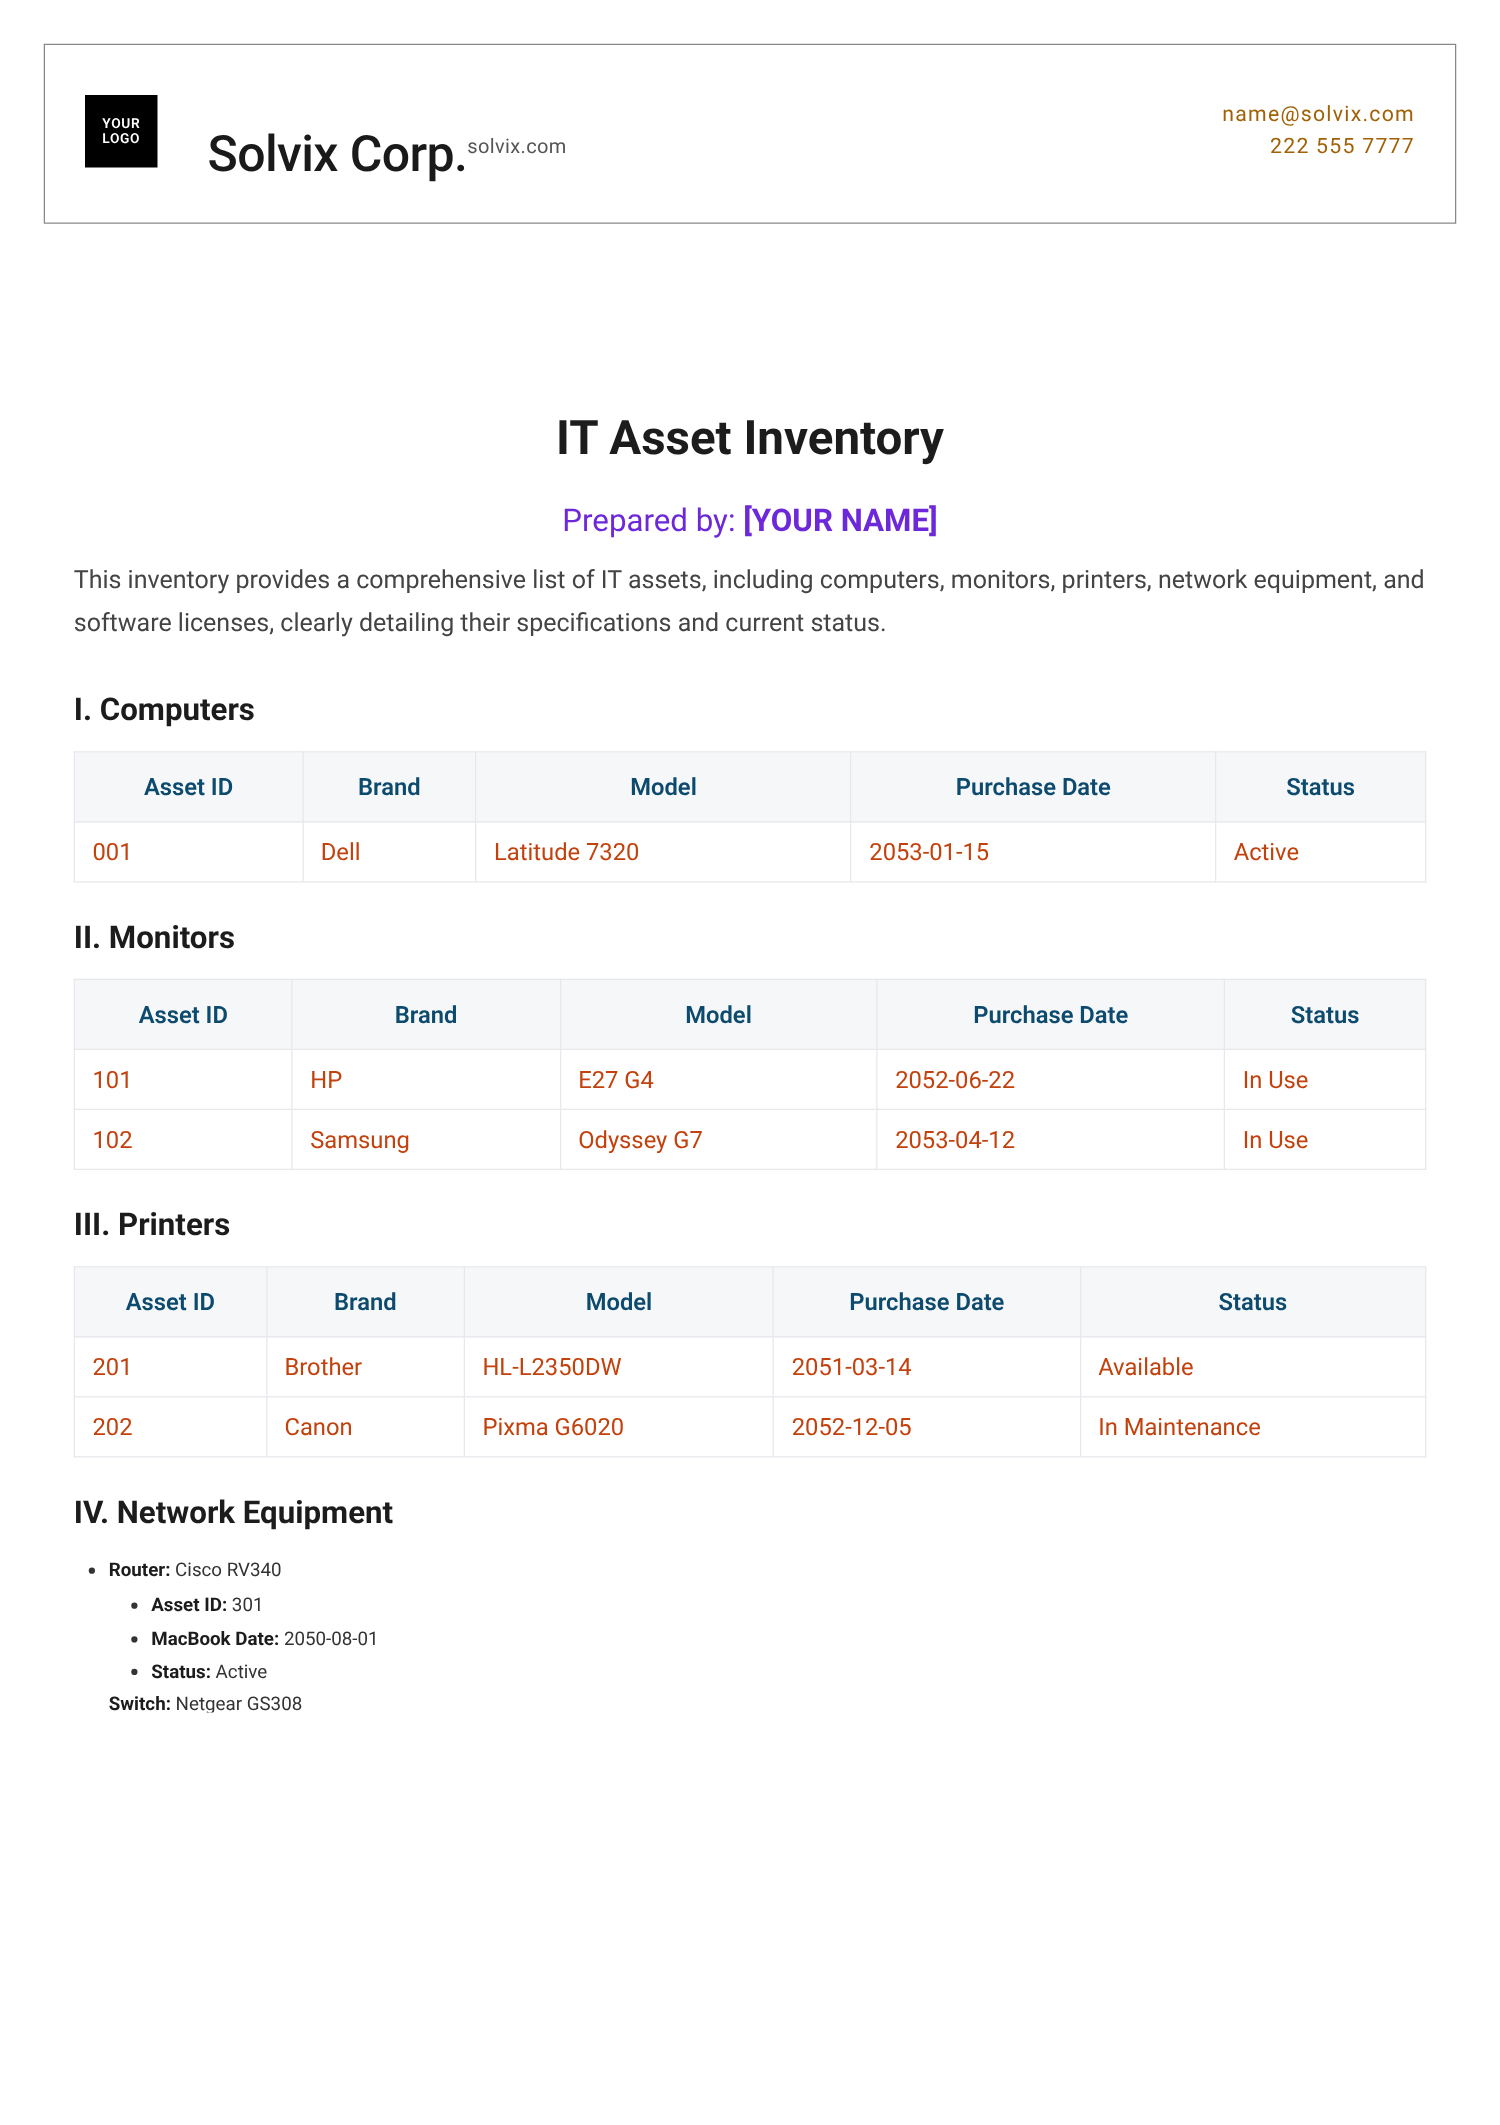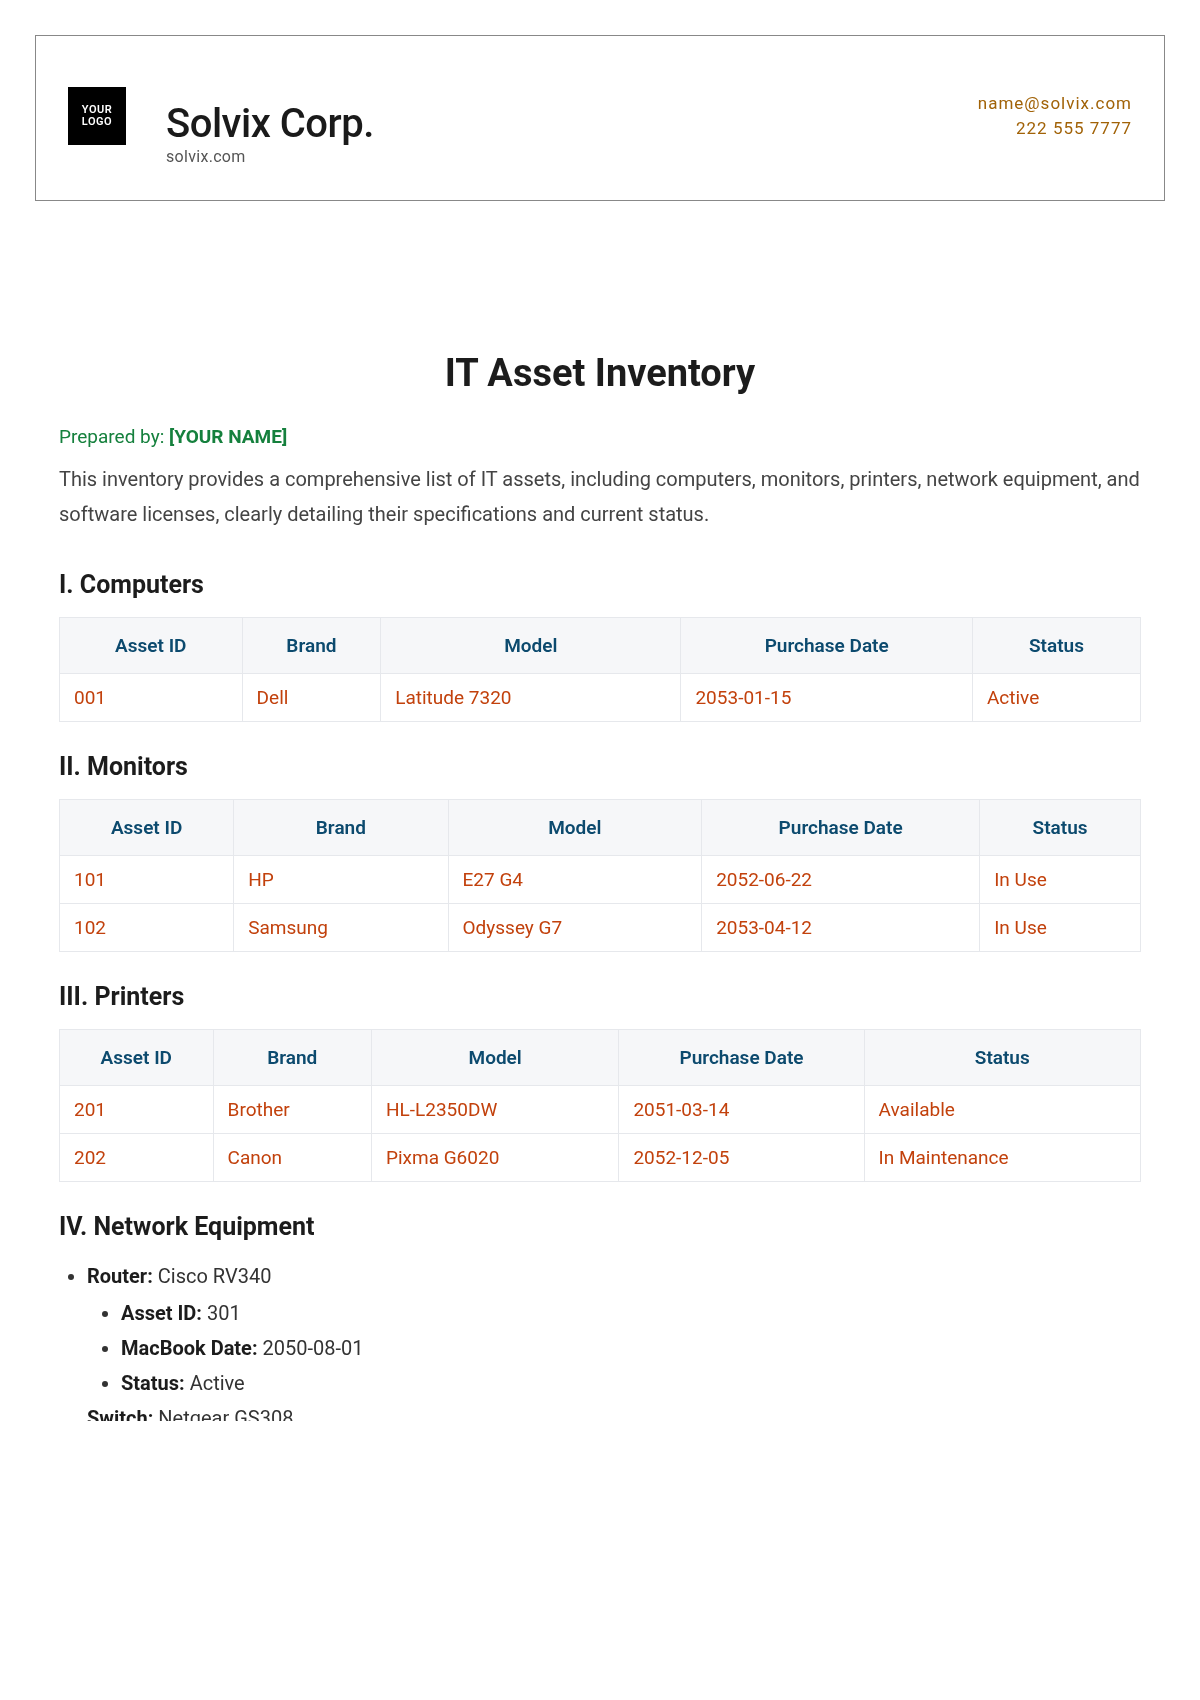--- a/index.html
+++ b/index.html
@@ -29,21 +29,21 @@
     color: #fff;
     font-size: 11px;
     font-weight: 600;
     line-height: 1.1;
     display: flex;
     align-items: center;
     justify-content: center;
     text-align: center;
     letter-spacing: 0.5px;
   }
-  .company-block { display: flex; flex-direction: column; margin-top: 38px; }
+  .company-block { display: flex; flex-direction: row; margin-top: 38px; }
   .company-name {
     font-size: 40px;
     font-weight: 500;
     letter-spacing: -0.5px;
     color: #1a1a1a;
     line-height: 1;
   }
   .company-site {
     font-size: 16px;
     color: #555;
@@ -63,23 +63,23 @@
     margin-top: 150px;
   }
   .doc-title {
     text-align: center;
     font-size: 38px;
     font-weight: 700;
     color: #1c1c1c;
     margin-bottom: 30px;
   }
   .prepared {
-    text-align: left;
-    font-size: 19px;
-    color: #15803d;
+    text-align: center;
+    font-size: 25px;
+    color: #6d28d9;
     margin-bottom: 14px;
   }
   .prepared b { font-weight: 700; }
   .intro {
     font-size: 20px;
     line-height: 1.75;
     color: #444;
     margin-bottom: 38px;
   }
 
@@ -107,21 +107,21 @@
   tbody td {
     border: 1px solid #e6e8ec;
     padding: 12px 14px;
     color: #c2410c;
     text-align: left;
   }
 
   ul.net-list {
     list-style: disc;
     padding-left: 28px;
-    font-size: 20px;
+    font-size: 15px;
     color: #333;
     line-height: 1.75;
   }
   ul.net-list ul {
     list-style: disc;
     padding-left: 34px;
     margin-top: 2px;
   }
   ul.net-list b { font-weight: 700; color:#1c1c1c; }
   .cutoff { overflow: hidden; height: 20px; }

